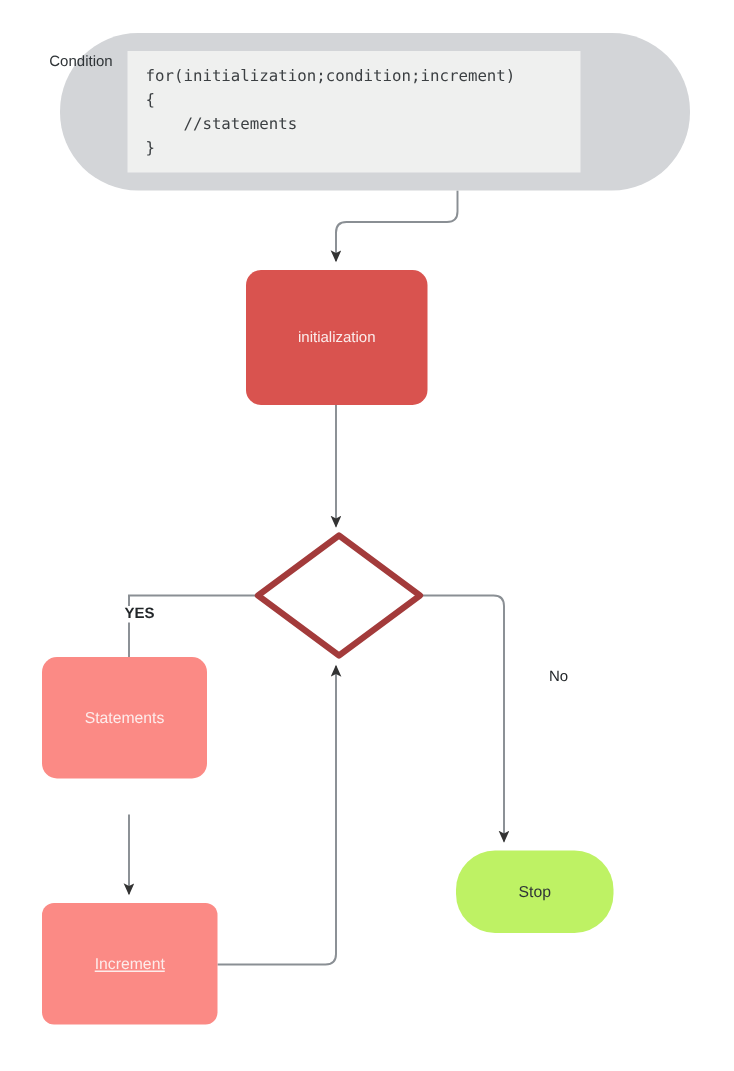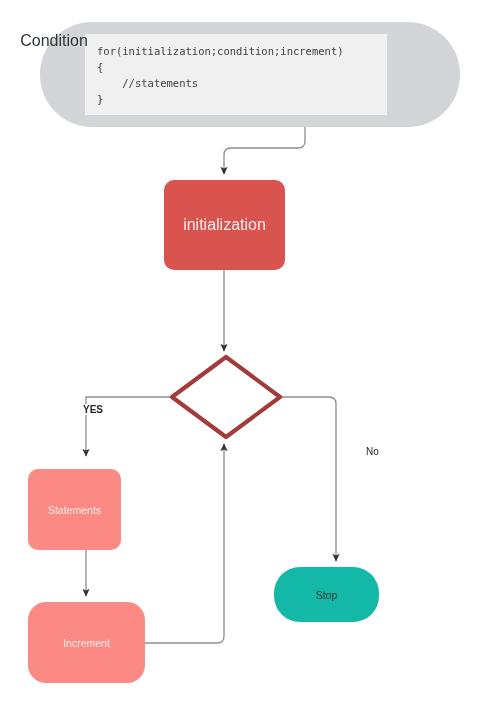--- a/index.html
+++ b/index.html
@@ -63,74 +63,75 @@
 
   
   #initialization-node {
     left: 164px;
     top: 180px;
     width: 121px;
     height: 90px;
     background: #d9534f;
     border-radius: 10px;
     color: #fbeceb;
-    font-size: 16px;
+    font-size: 10px;
   }
 
   
   #condition-node {
     left: 172px;
     top: 356px;
     width: 108px;
     height: 82px;
   }
   #condition-node .diamond-label {
     position: absolute;
     left: 0;
     top: 0;
     width: 108px;
     height: 82px;
     display: flex;
     align-items: center;
     justify-content: center;
-    font-size: 16px;
+    font-size: 10px;
     color: #2f3437;
   }
 
   
   #statements-node {
     left: 28px;
-    top: 469px;
-    width: 93px;
+    top: 438px;
+    width: 110px;
     height: 81px;
     background: #fb8a85;
     border-radius: 10px;
     color: #fdeceb;
     font-size: 10.5px;
   }
 
   
   #increment-node {
     left: 28px;
     top: 602px;
     width: 117px;
     height: 81px;
     background: #fb8a85;
-    border-radius: 18px;
+    border-radius: 8px;
     color: #fdeceb;
     font-size: 10.5px;
+    text-decoration: underline;
   }
 
   
   #stop-node {
-    left: 274px;
+    left: 304px;
     top: 567px;
     width: 105px;
     height: 55px;
-    background: #14b8a6;
+    background: #bef264;
     border-radius: 26px;
     color: #2f3437;
     font-size: 10.5px;
   }
 
   
   .edge-label {
     position: absolute;
     font-size: 10px;
     color: #23272a;

